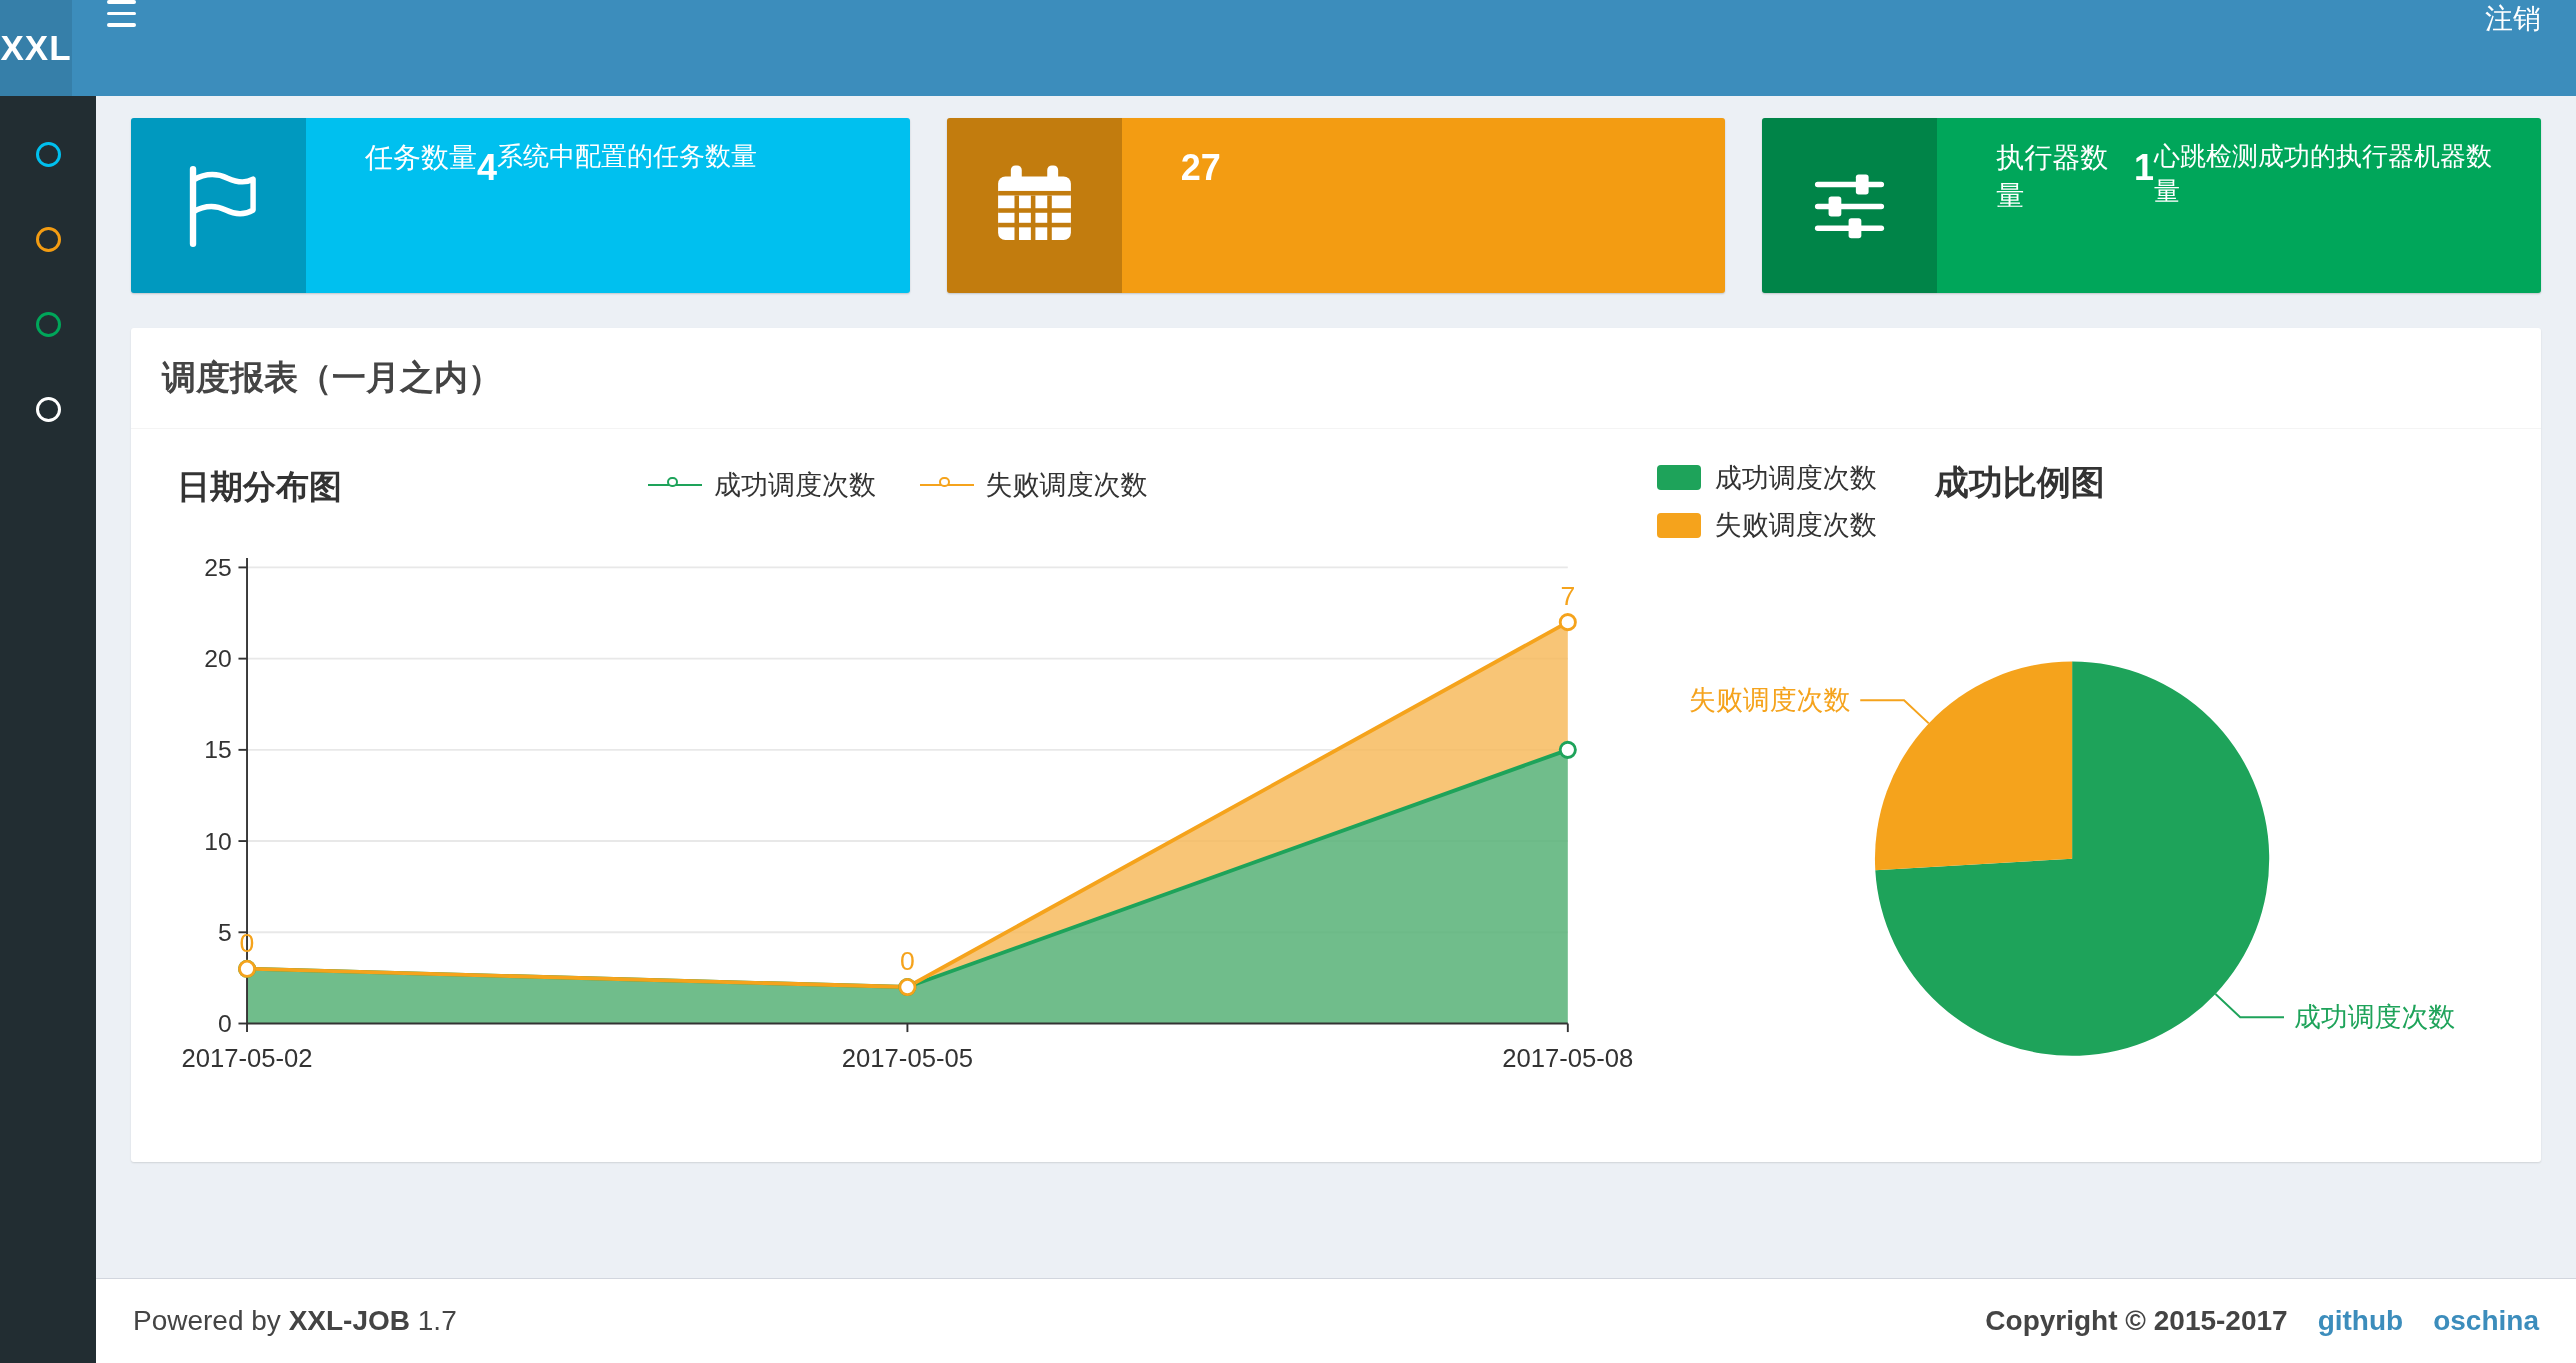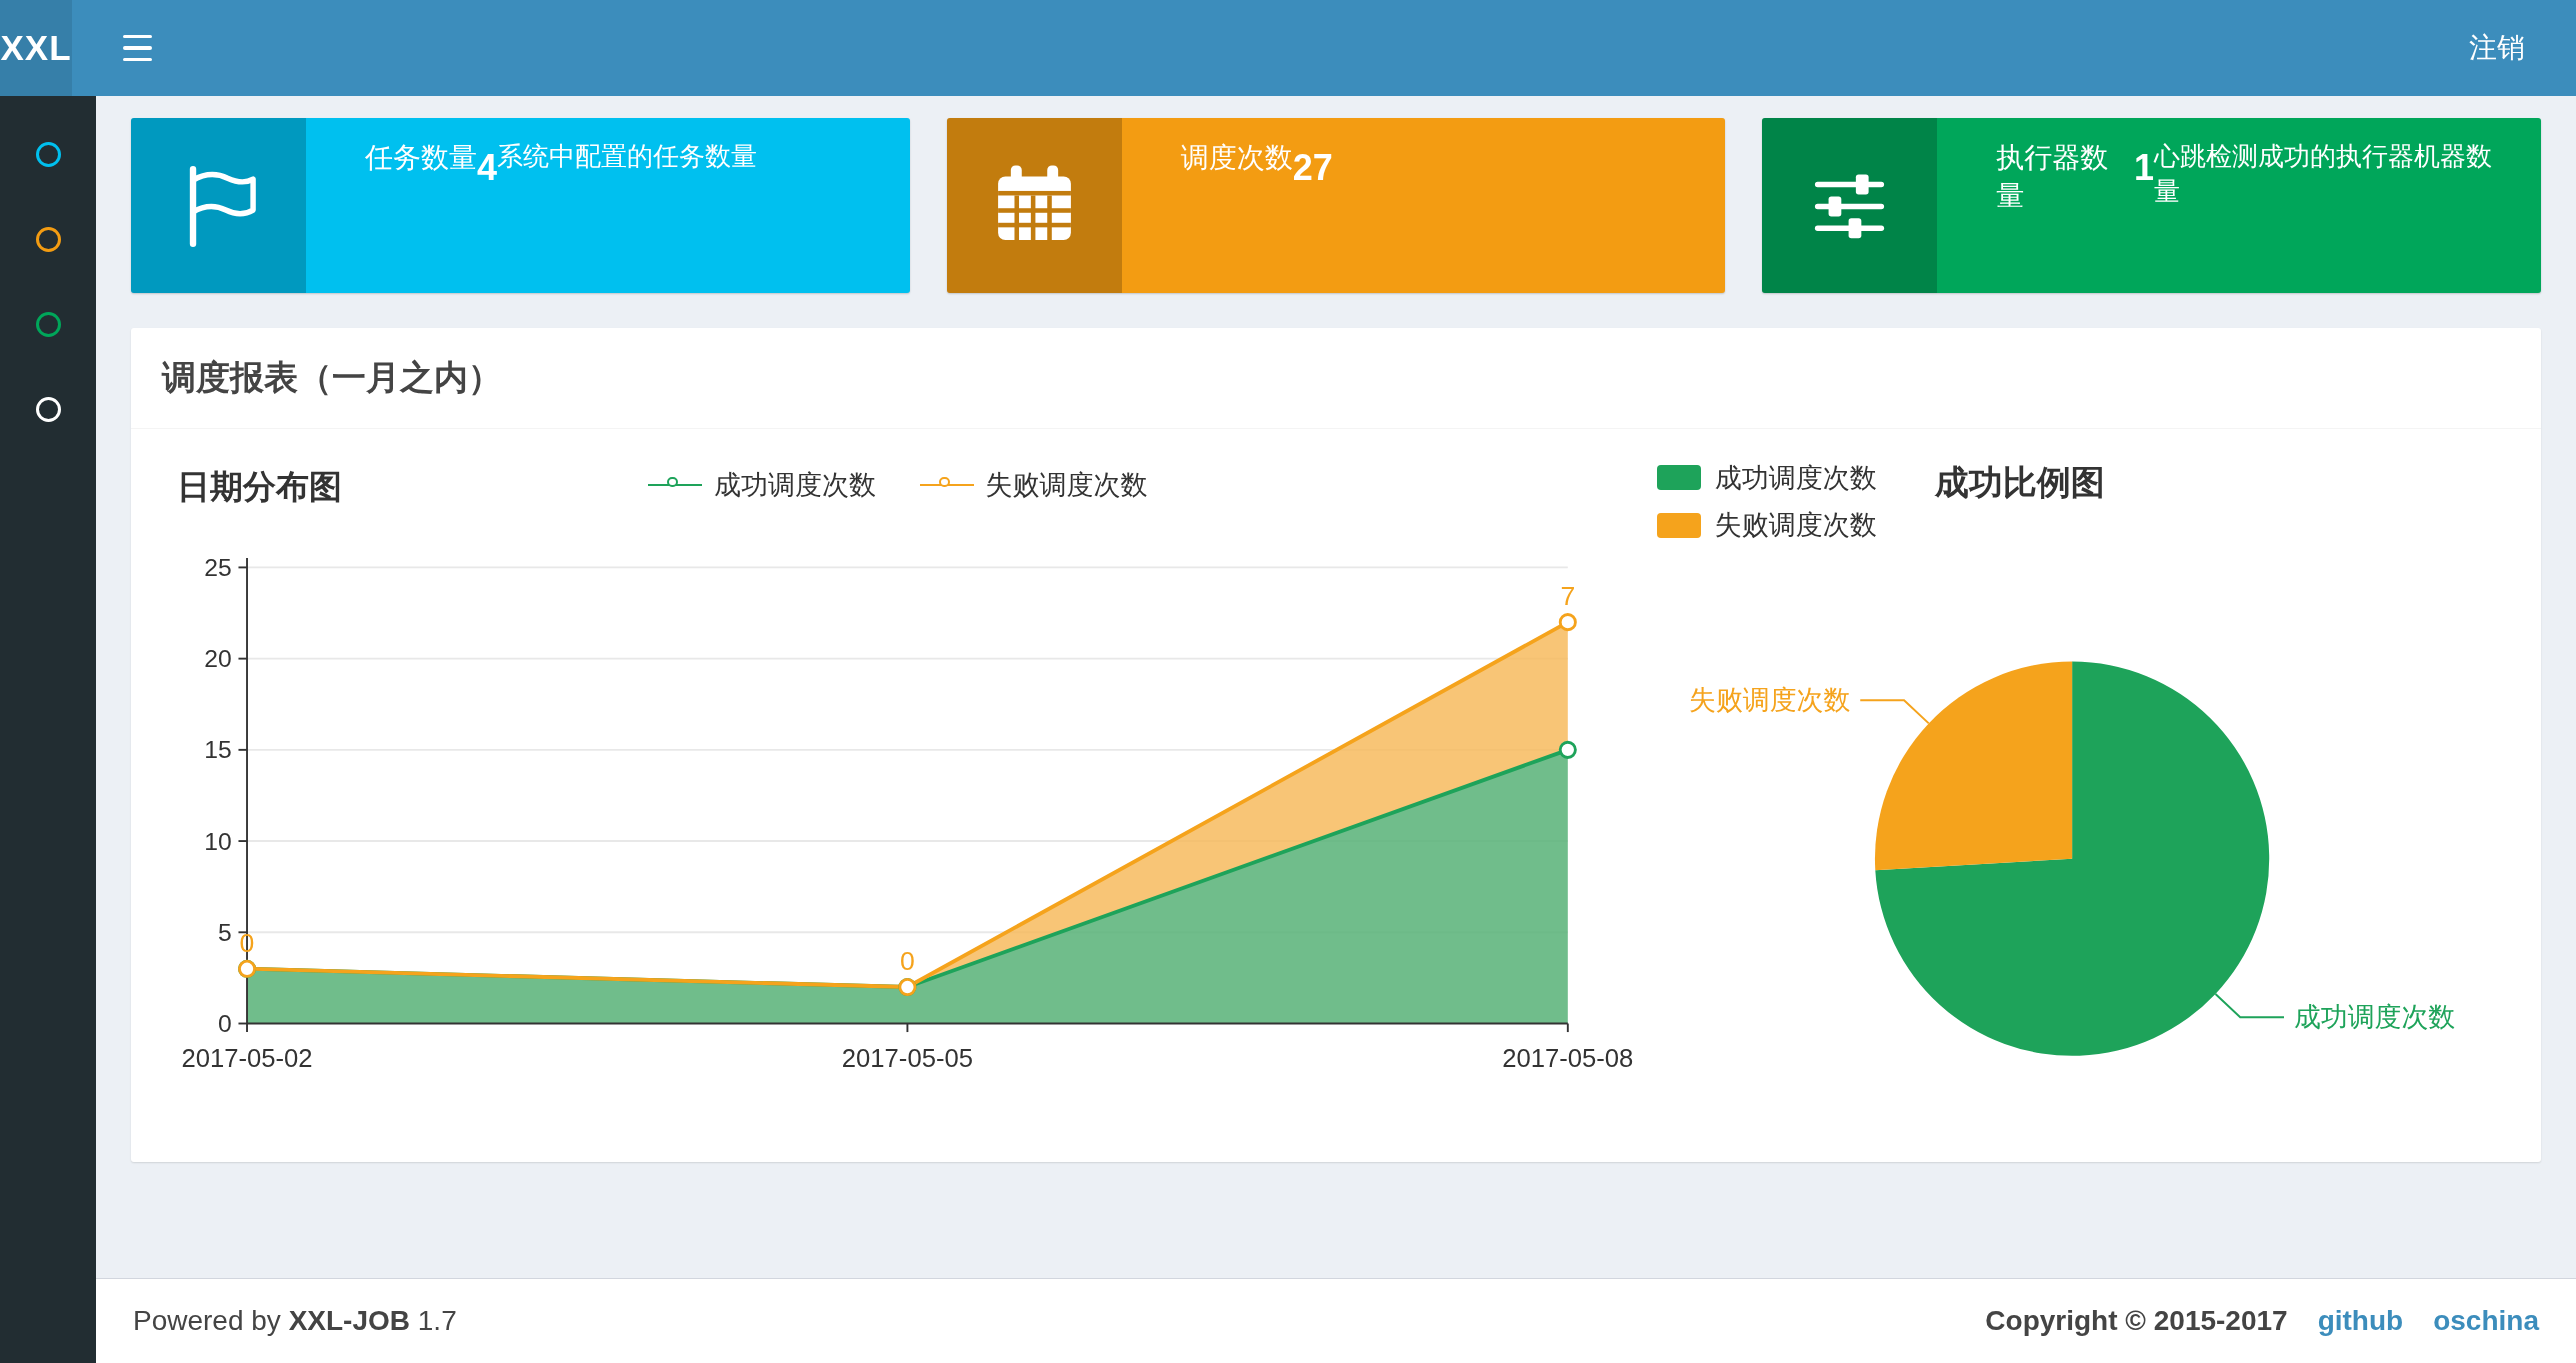--- a/index.html
+++ b/index.html
@@ -4,21 +4,21 @@
 <style>
   * { margin:0; padding:0; box-sizing:border-box; }
   html,body { width:2576px; height:1363px; }
   body {
     font-family:"Liberation Sans","DejaVu Sans",sans-serif;
     background:#ecf0f5; position:relative; overflow:hidden; color:#333;
   }
   
   .navbar { position:absolute; top:0; left:0; right:0; height:96px; background:#3c8dbc; display:flex; z-index:5; }
   .logo { width:72px; height:96px; background:#367fa9; color:#fff; font-size:35px; font-weight:bold; display:flex; align-items:center; justify-content:center; letter-spacing:1px; }
-  .nav-rest { flex:1; display:flex; align-items:center; justify-content:space-between; padding:0 51px; }
+  .nav-rest { flex:1; display:flex; align-items:flex-start; justify-content:space-between; padding:0 35px; }
   .hamburger { width:35px; height:27px; display:flex; flex-direction:column; justify-content:space-between; cursor:pointer; }
   .hamburger span { display:block; width:29px; height:3.9px; background:#fff; border-radius:1.9px; }
   .logout { color:#fff; font-size:28px; cursor:pointer; }
   
   .sidebar { position:absolute; top:96px; left:0; bottom:0; width:96px; background:#222d32; display:flex; flex-direction:column; align-items:center; padding-top:46px; gap:60px; }
   .side-item { width:100%; display:flex; justify-content:center; cursor:pointer; }
   .ring { width:25px; height:25px; border:3.9px solid #fff; border-radius:50%; display:block; }
   
   .content { margin-left:96px; padding:17.4px 35px 0 35px; }
   .page-header { margin:13.5px 0 27px 1.9px; display:flex; align-items:baseline; }
@@ -129,21 +129,20 @@
                 <rect x="64" y="39" width="5" height="49"></rect>
                 <rect x="10" y="53" width="80" height="5"></rect>
                 <rect x="10" y="69" width="80" height="5"></rect>
               </g>
             </mask>
           </defs>
           <rect x="0" y="0" width="100" height="100" fill="#fff" mask="url(#calm)"></rect>
         </svg>
       </div>
       <div class="info-content">
-        <div class="info-text">调度次数</div>
         <div class="info-number">27</div>
         <div class="info-divider"></div>
       </div>
     </div>
 
     <div class="info-box" style="background: rgb(0, 166, 90);">
       <div class="info-icon">
         <svg viewBox="0 0 100 100">
           <g stroke="#fff" stroke-width="6" stroke-linecap="round">
             <line x1="15" y1="27" x2="85" y2="27"></line>

